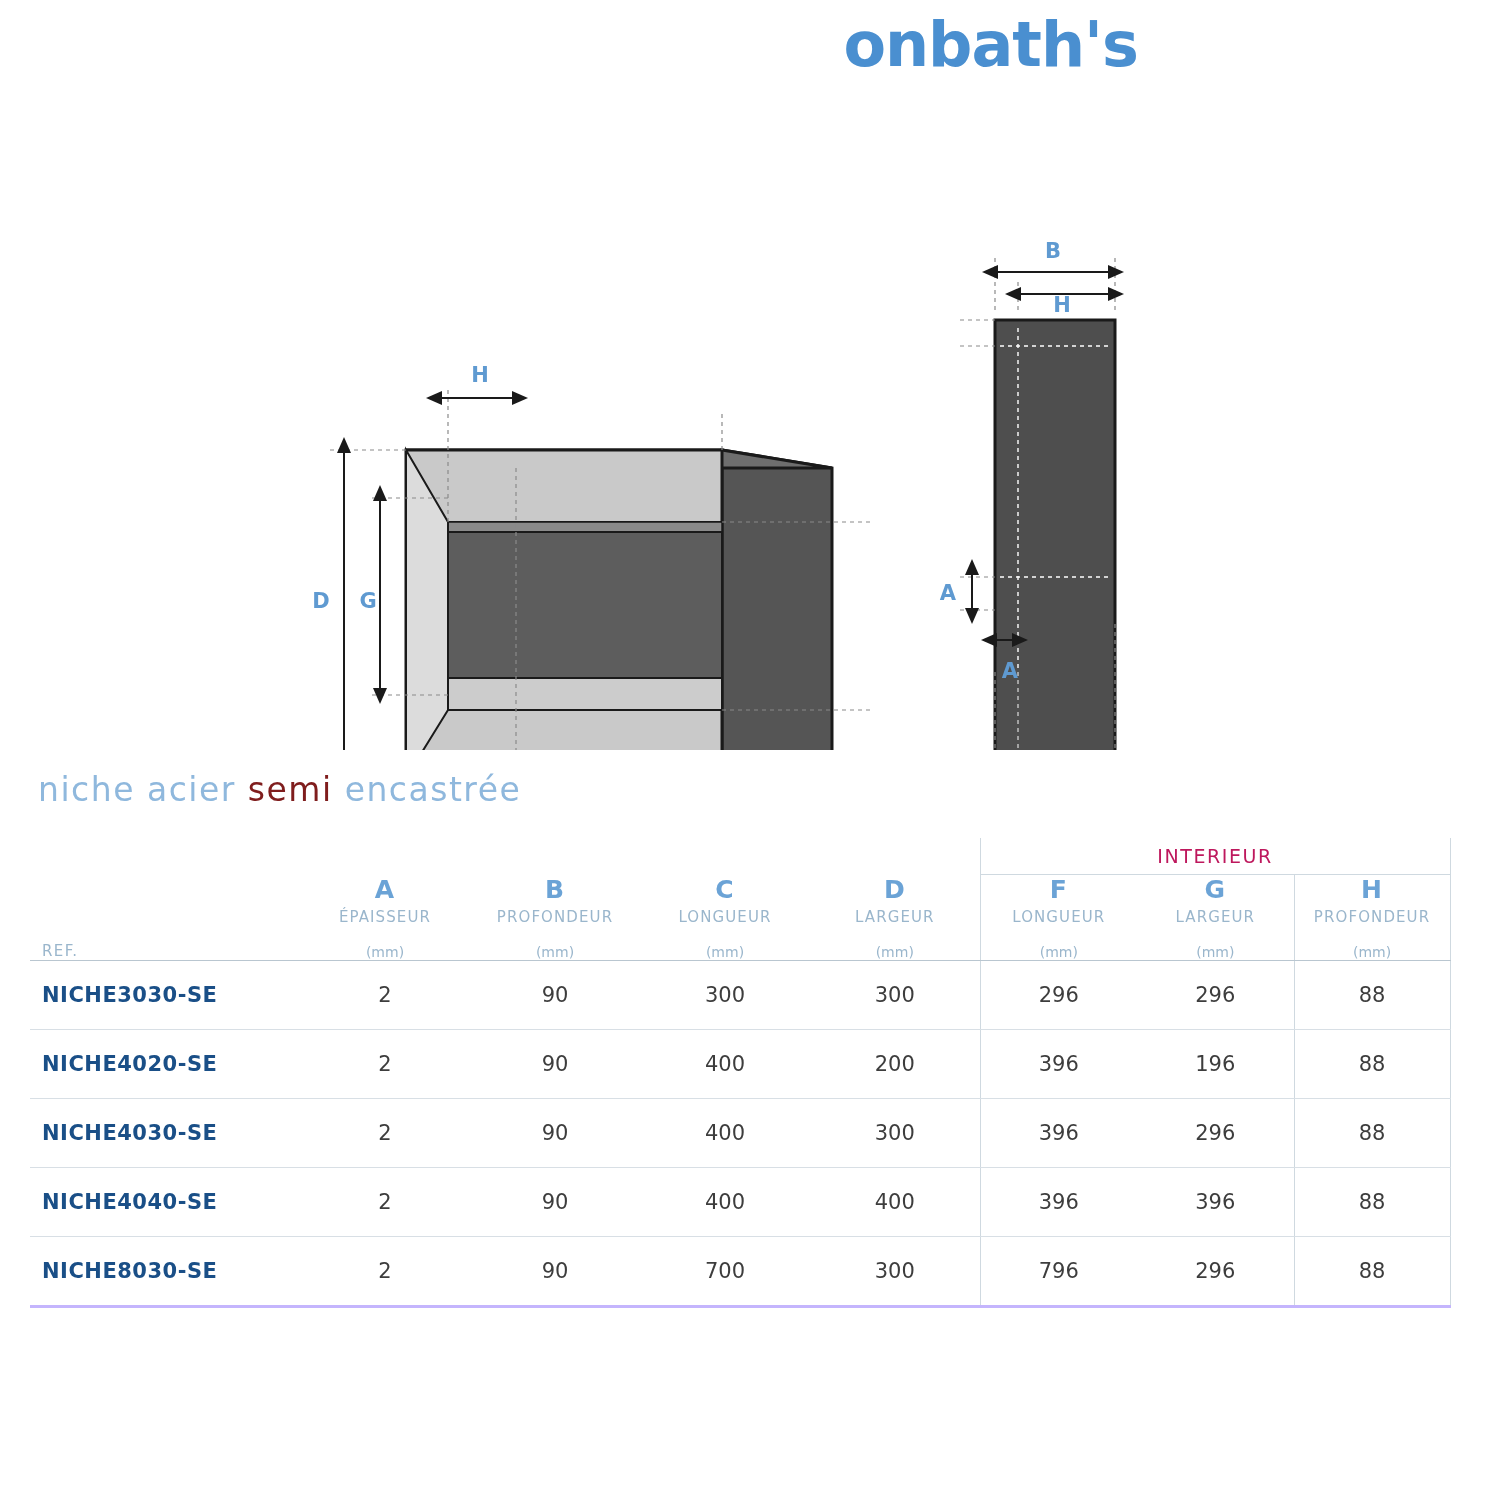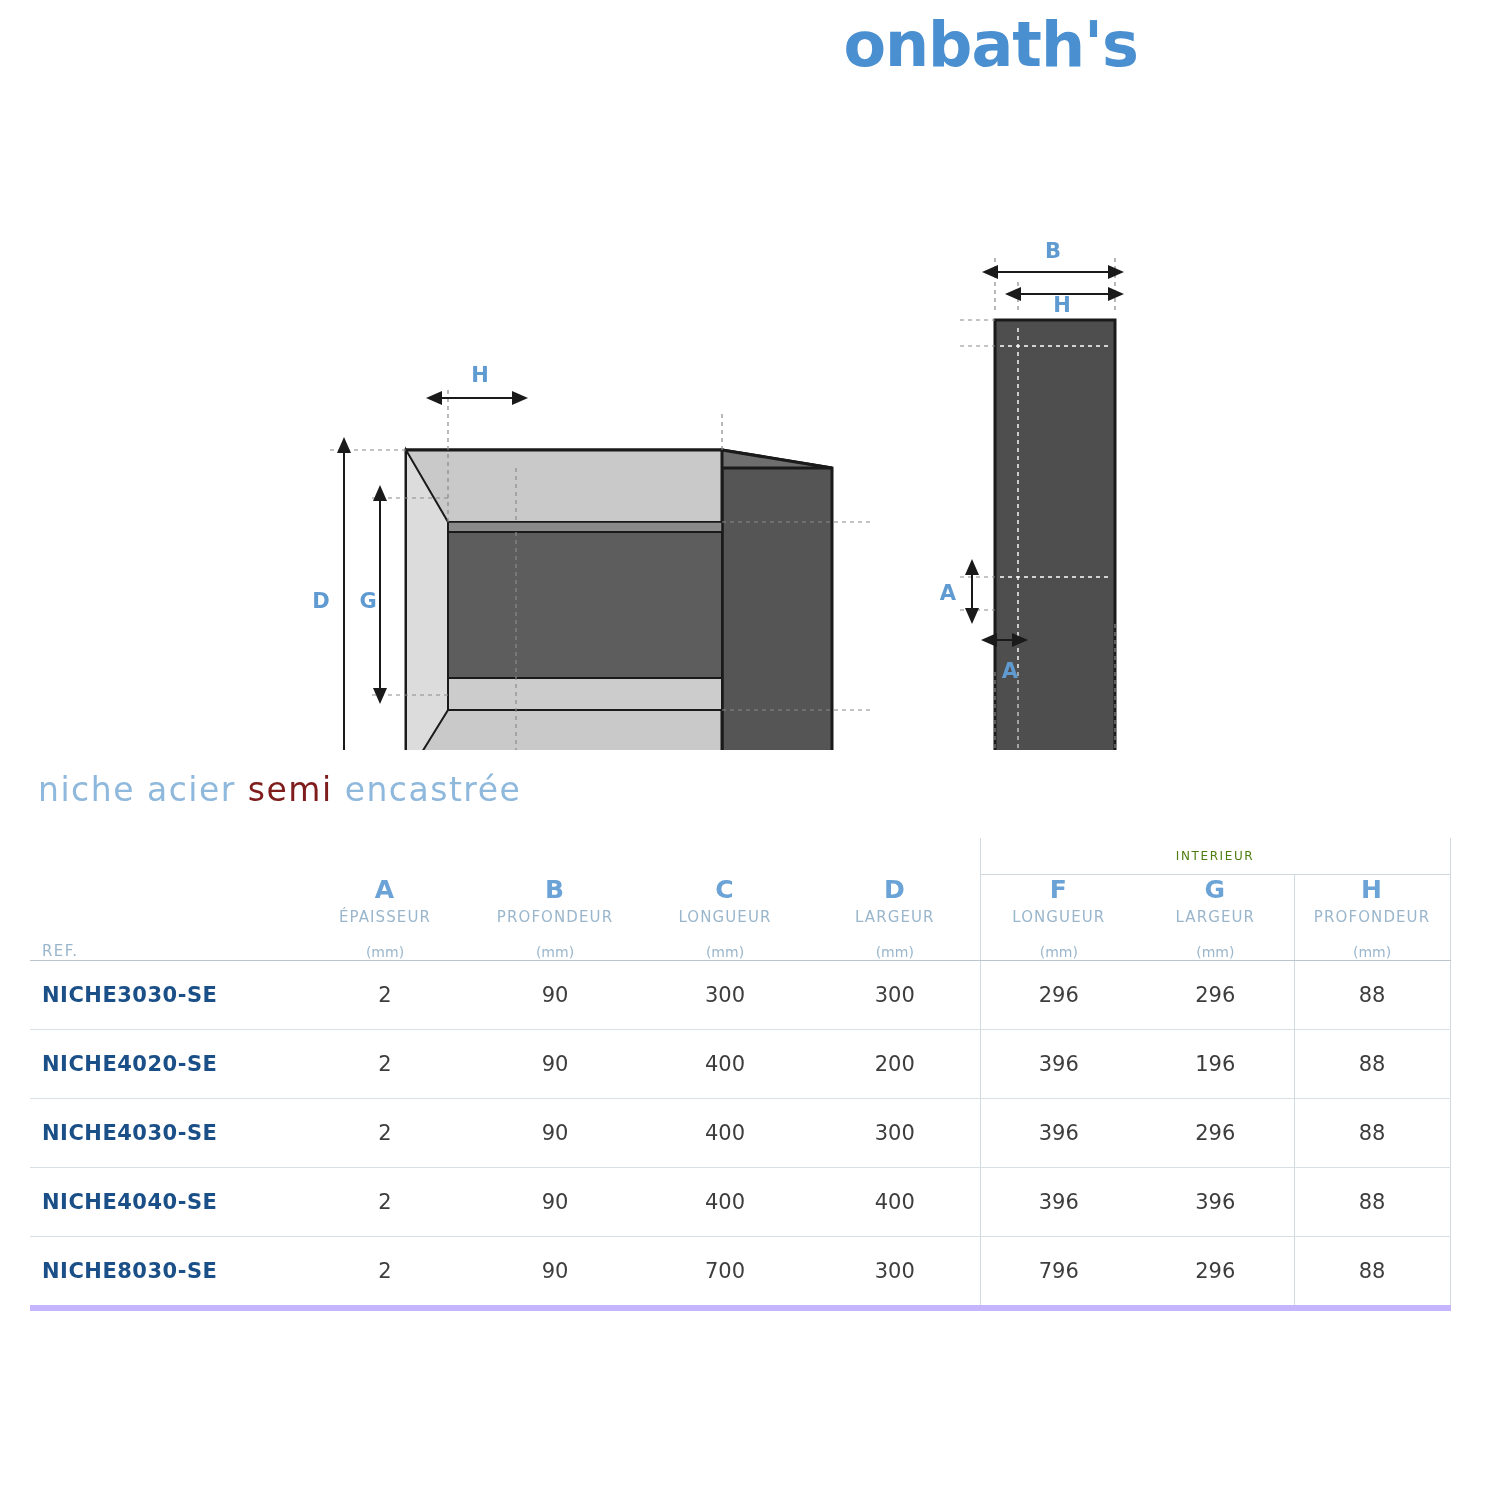--- a/index.html
+++ b/index.html
@@ -69,22 +69,22 @@
     width: 1420px;
     table-layout: fixed;
   }
   table.spec td, table.spec th {
     padding: 0;
     margin: 0;
   }
   .grp-row td {
     height: 36px;
     vertical-align: middle;
-    font-size: 12px;
-    color: #4d7c0f;
+    font-size: 19px;
+    color: #be185d;
     letter-spacing: 1.6px;
     text-align: center;
     font-family: "DejaVu Sans", sans-serif;
   }
   .grp-row td.grp-int {
     border-left: 1px solid #cfd9e0;
     border-right: 1px solid #cfd9e0;
     border-bottom: 1px solid #cfd9e0;
   }
   .hdr-row td {
@@ -149,21 +149,21 @@
     font-size: 21px;
     letter-spacing: 0.5px;
   }
   tbody tr td.int-cell {
     border-left: 1px solid #cfd9e0;
   }
   tbody tr td.int-cell.last {
     border-right: 1px solid #cfd9e0;
   }
   tbody tr:last-child td {
-    border-bottom: 6px solid #c4b5fd;
+    border-bottom: 3px solid #c4b5fd;
   }
   .blue-letter { fill: #5f9ad1; font-weight: bold; }
 </style>
 </head>
 <body>
 
 <div class="page">
 
   <div class="logo">onbath's</div>
 

